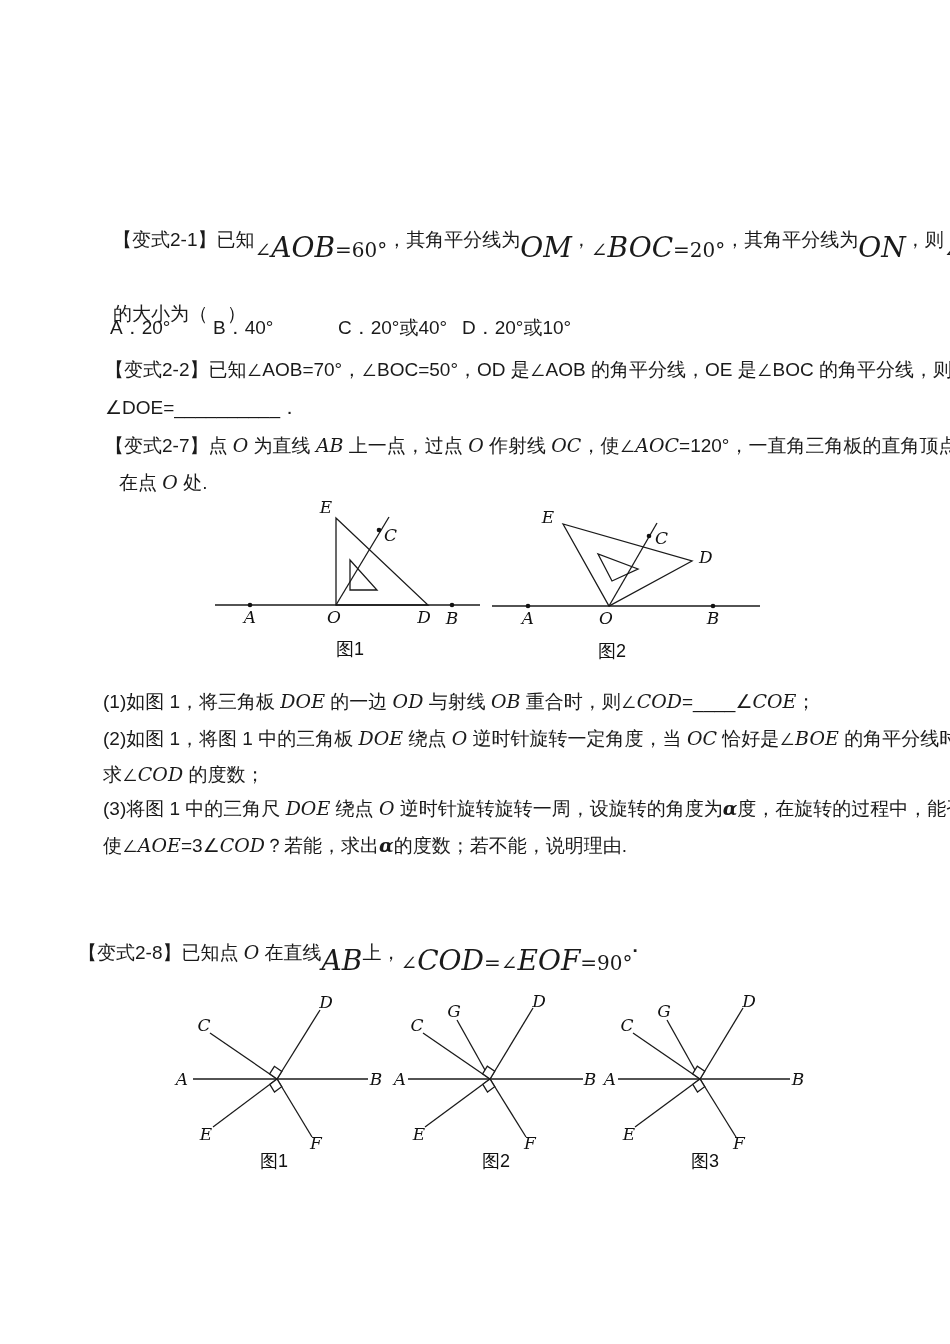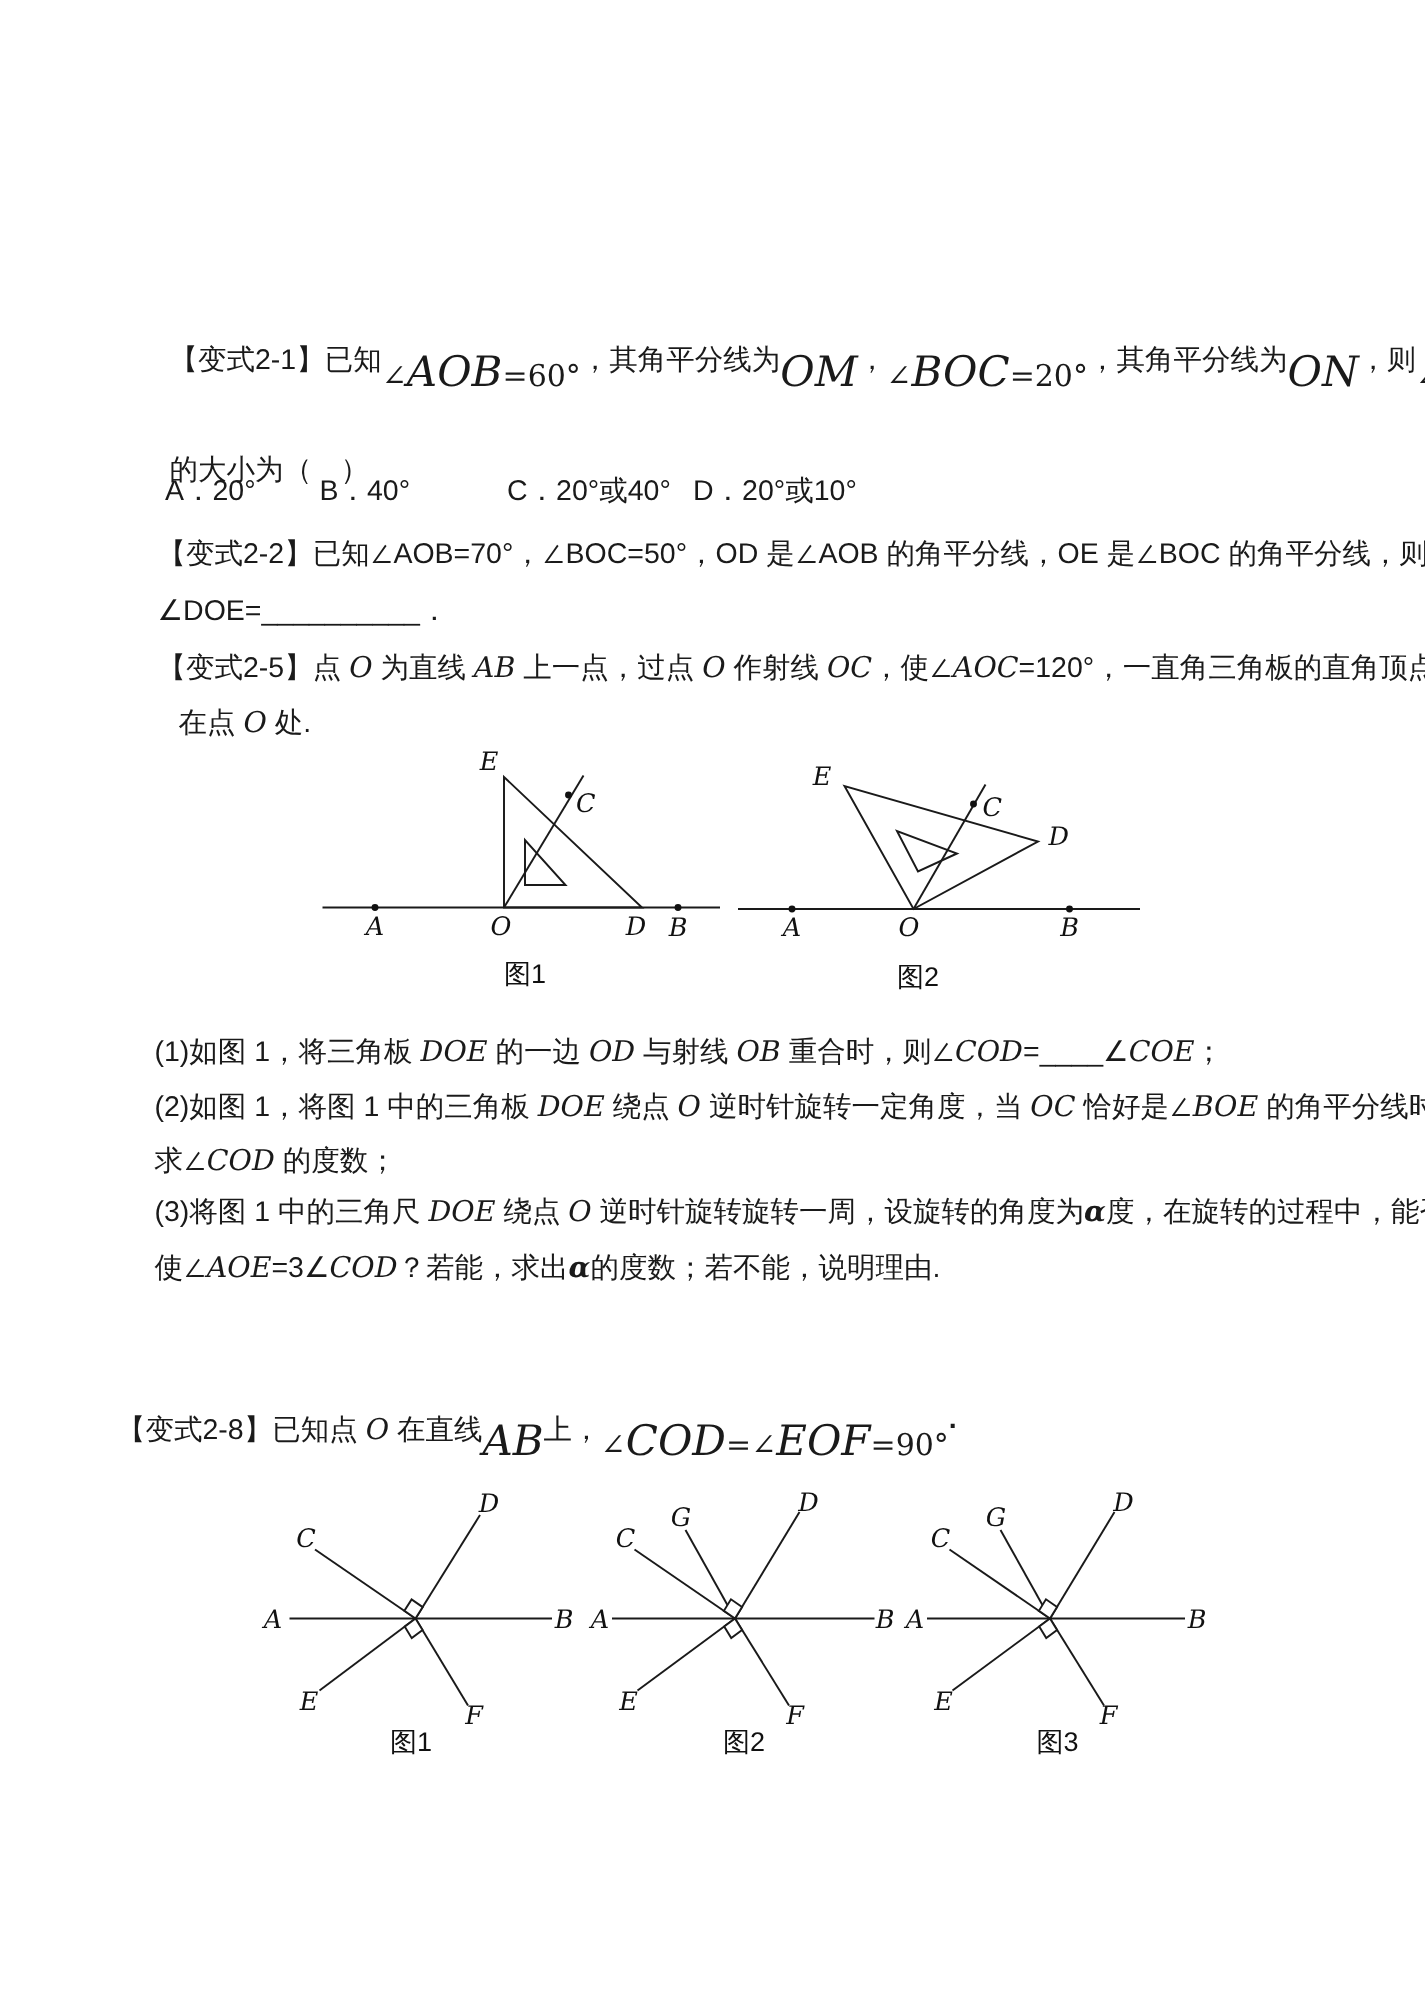--- a/index.html
+++ b/index.html
@@ -26,21 +26,21 @@
 
   <div>
       <div class="line" style="left: 113px; top: 224px;"><span class="cn">【变式2-1】已知</span><span class="mnlo">∠</span><span class="milo">AOB</span><span class="mnlo">=60°</span><span class="cn">，其角平分线为</span><span class="milo">OM</span><span class="cn">，</span><span class="mnlo">∠</span><span class="milo">BOC</span><span class="mnlo">=20°</span><span class="cn">，其角平分线为</span><span class="milo">ON</span><span class="cn">，则</span><span class="mnlo">∠</span><span class="milo">MON</span></div>
       <div class="line" style="left: 113px; top: 289px; margin-top: 12px;"><span class="cn">的大小为（　）</span></div>
       <div class="line" style="left: 110px; top: 315px;"><span class="cn">A．20°</span></div>
       <div class="line" style="left: 213px; top: 315px; text-align: center;"><span class="cn">B．40°</span></div>
       <div class="line" style="left: 338px; top: 315px;"><span class="cn">C．20°或40°</span></div>
       <div class="line" style="left: 462px; top: 315px;"><span class="cn">D．20°或10°</span></div>
       <div class="line" style="left: 105px; top: 357px;"><span class="cn">【变式2-2】已知∠AOB=70°，∠BOC=50°，OD 是∠AOB 的角平分线，OE 是∠BOC 的角平分线，则</span></div>
       <div class="line" style="left: 105px; top: 395px;"><span class="cn">∠DOE=</span><span class="cn">__________</span><span class="cn">．</span></div>
-      <div class="line" style="left: 105px; top: 432px;"><span class="cn">【变式2-5】点 </span><span class="mi">O</span><span class="cn"> 为直线 </span><span class="mi">AB</span><span class="cn"> 上一点，过点 </span><span class="mi">O</span><span class="cn"> 作射线 </span><span class="mi">OC</span><span class="cn">，使∠</span><span class="mi">AOC</span><span class="cn">=120°，一直角三角板的直角顶点放</span></div>
+      <div class="line" style="left: 105px; top: 432px;"><span class="cn">【变式2-7】点 </span><span class="mi">O</span><span class="cn"> 为直线 </span><span class="mi">AB</span><span class="cn"> 上一点，过点 </span><span class="mi">O</span><span class="cn"> 作射线 </span><span class="mi">OC</span><span class="cn">，使∠</span><span class="mi">AOC</span><span class="cn">=120°，一直角三角板的直角顶点放</span></div>
       <div class="line" style="left: 119px; top: 469px;"><span class="cn">在点 </span><span class="mi">O</span><span class="cn"> 处.</span></div>
       <div class="line" style="left: 103px; top: 688px;"><span class="cn">(1)如图 1，将三角板 </span><span class="mi">DOE</span><span class="cn"> 的一边 </span><span class="mi">OD</span><span class="cn"> 与射线 </span><span class="mi">OB</span><span class="cn"> 重合时，则∠</span><span class="mi">COD</span><span class="cn">=</span><span class="cn">____</span><span class="cn">∠</span><span class="mi">COE</span><span class="cn">；</span></div>
       <div class="line" style="left: 103px; top: 725px;"><span class="cn">(2)如图 1，将图 1 中的三角板 </span><span class="mi">DOE</span><span class="cn"> 绕点 </span><span class="mi">O</span><span class="cn"> 逆时针旋转一定角度，当 </span><span class="mi">OC</span><span class="cn"> 恰好是∠</span><span class="mi">BOE</span><span class="cn"> 的角平分线时，</span></div>
       <div class="line" style="left: 103px; top: 761px;"><span class="cn">求∠</span><span class="mi">COD</span><span class="cn"> 的度数；</span></div>
       <div class="line" style="left: 103px; top: 795px;"><span class="cn">(3)将图 1 中的三角尺 </span><span class="mi">DOE</span><span class="cn"> 绕点 </span><span class="mi">O</span><span class="cn"> 逆时针旋转旋转一周，设旋转的角度为</span><span class="mib">α</span><span class="cn">度，在旋转的过程中，能否</span></div>
       <div class="line" style="left: 103px; top: 832px;"><span class="cn">使∠</span><span class="mi">AOE</span><span class="cn">=3∠</span><span class="mi">COD</span><span class="cn">？若能，求出</span><span class="mib">α</span><span class="cn">的度数；若不能，说明理由.</span></div>
       <div class="line" style="left: 78px; top: 937px;"><span class="cn">【变式2-8】已知点 </span><span class="mi">O</span><span class="cn"> 在直线</span><span class="milo">AB</span><span class="cn">上，</span><span class="mnlo">∠</span><span class="milo">COD</span><span class="mnlo">=∠</span><span class="milo">EOF</span><span class="mnlo">=90°</span><span class="dot">.</span></div>
     </div>
 
   <svg class="fig" style="left:200px;top:495px" width="300" height="180" viewBox="0 0 300 180">

